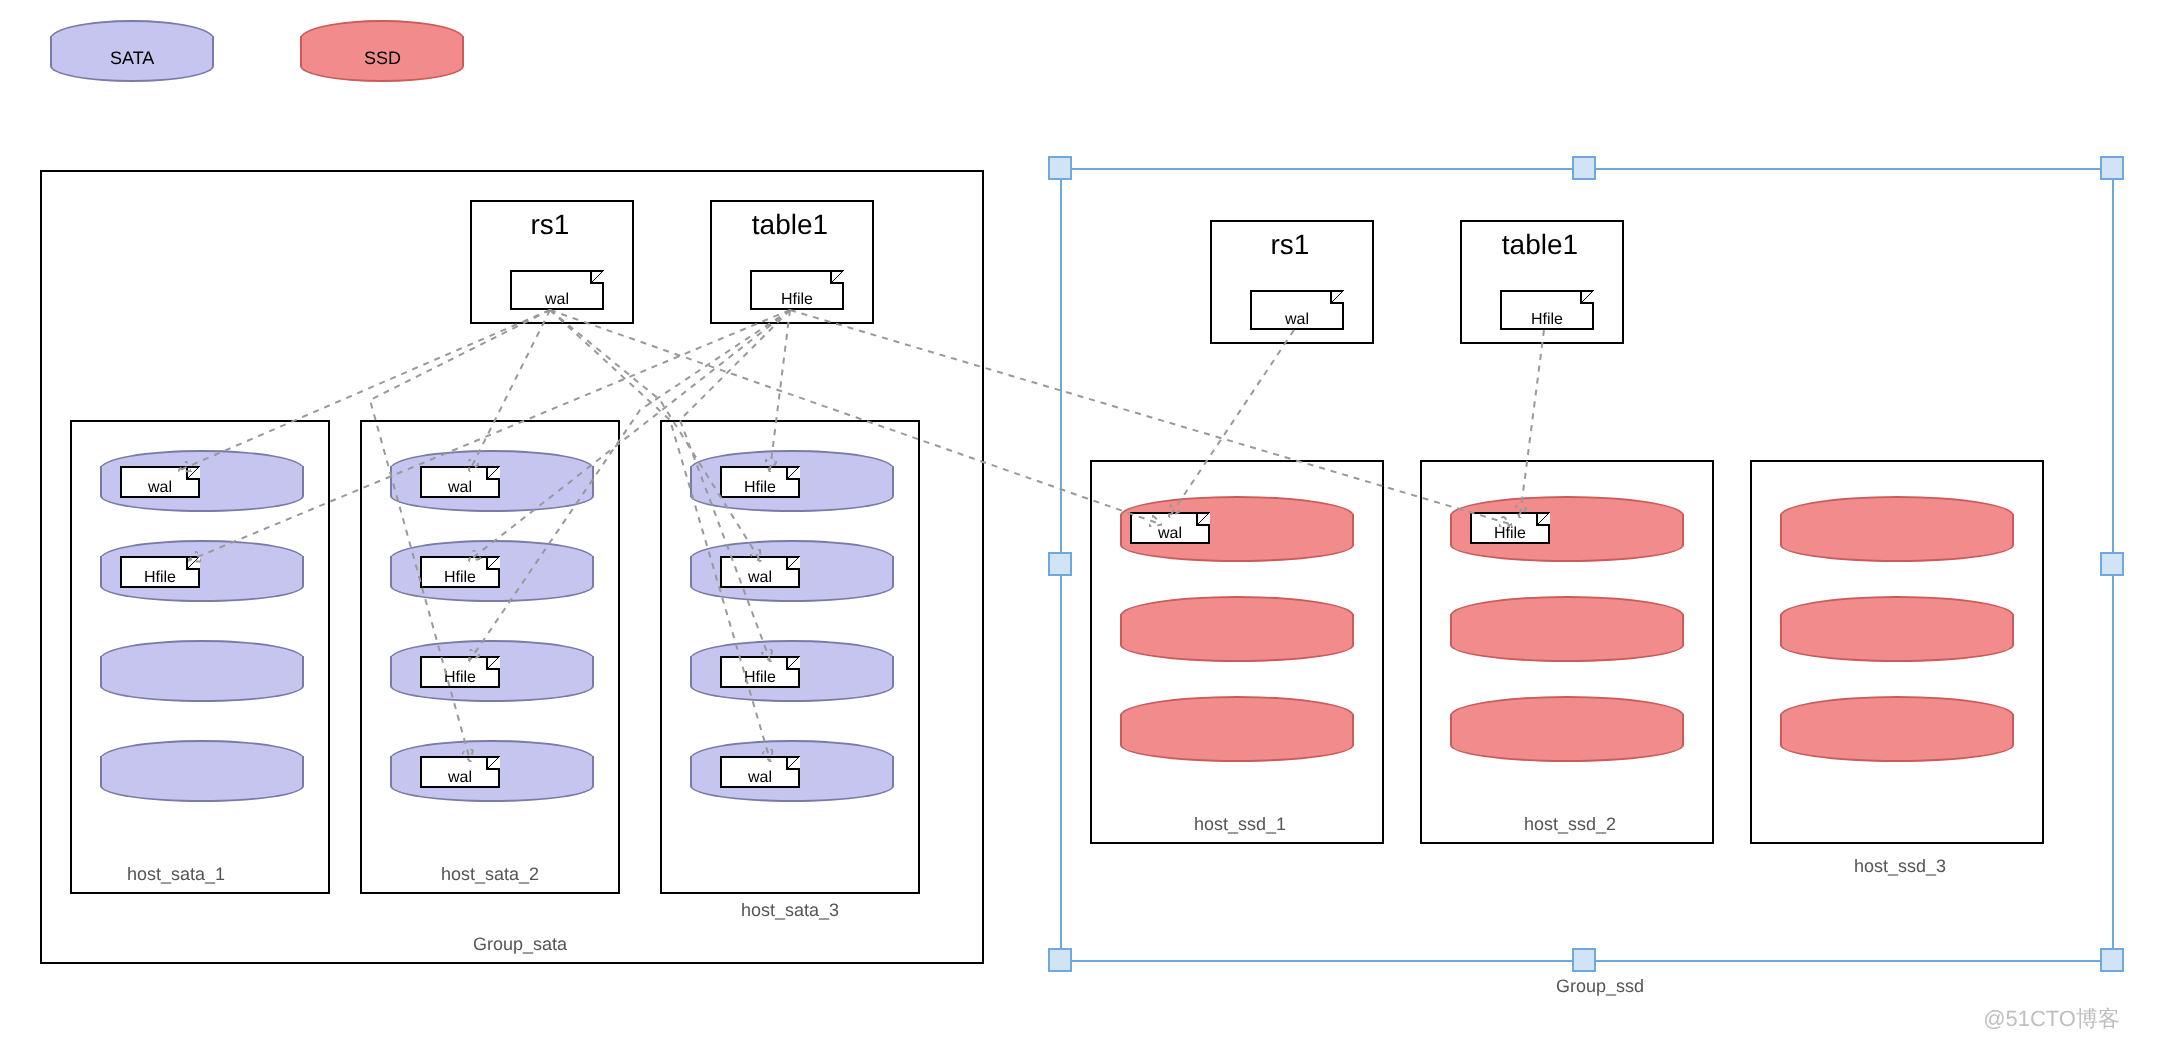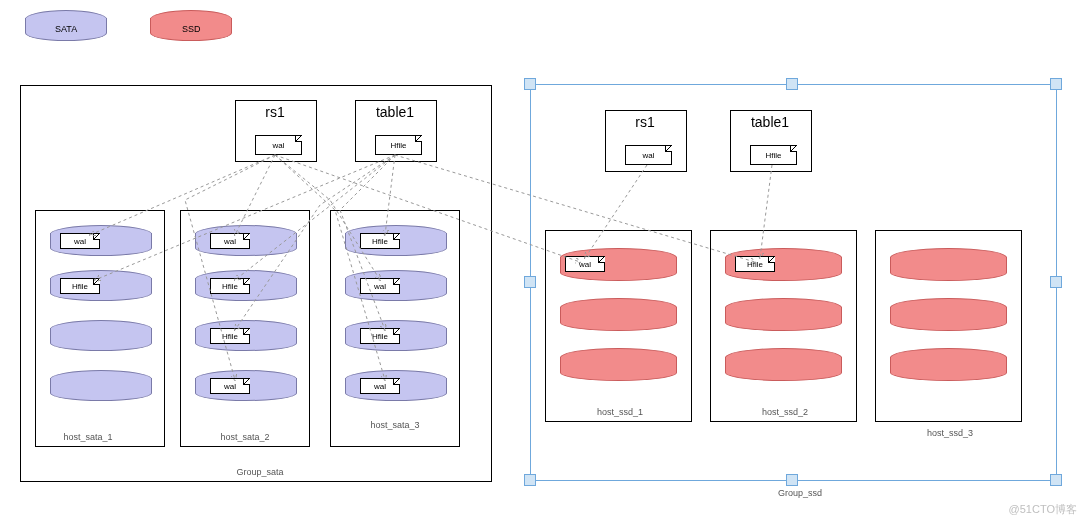--- a/index.html
+++ b/index.html
@@ -6,28 +6,28 @@
   .canvas{position:relative;width:1080px;height:521px;overflow:hidden}
   .box{position:absolute;border:1px solid #000;background:#fff}
   .group-label{position:absolute;font-size:9px;color:#555;text-align:center}
   .cyl{position:absolute}
   .cyl .top{position:absolute;left:0;top:0;width:100%;height:55%;border:1px solid #7a7aa8;border-radius:50%}
   .cyl .body{position:absolute;left:0;top:27%;width:100%;height:73%;border:1px solid #7a7aa8;border-top:none;border-bottom-left-radius:50% 35%;border-bottom-right-radius:50% 35%}
   .cyl.sata .top{background:#c5c5f0}
   .cyl.sata .body{background:#c5c5f0}
   .cyl.ssd .top{background:#f28b8b;border-color:#c95b5b}
   .cyl.ssd .body{background:#f28b8b;border-color:#c95b5b}
-  .note{position:absolute;background:#fff;border:1px solid #000;font-size:8px;display:flex;align-items:center;justify-content:center}
+  .note{position:absolute;background:#fff;border:1px solid #000;font-size:8px;display:flex;align-items:flex-end;justify-content:center}
   .note::after{content:"";position:absolute;top:-1px;right:-1px;width:6px;height:6px;background:linear-gradient(135deg,transparent 49%,#000 50%,#fff 51%);border-left:1px solid #000;border-bottom:1px solid #000}
   .title{position:absolute;font-size:14px;text-align:center;color:#000}
   .legend-label{position:absolute;font-size:9px;color:#000}
   .handle{position:absolute;width:10px;height:10px;background:#d0e4f5;border:1px solid #6fa8dc}
   .svgconn{position:absolute;left:0;top:0;width:1080px;height:521px;pointer-events:none}
   .svgconn line,.svgconn path{stroke:#999;stroke-width:1;stroke-dasharray:3 3;fill:none}
-  .watermark{position:absolute;right:3px;bottom:4px;font-size:11px;color:#bfbfbf}
+  .watermark{position:absolute;right:20px;bottom:4px;font-size:11px;color:#bfbfbf}
 </style>
 </head>
 <body>
 
 <div class="canvas">
 
   <div class="cyl sata" style="left:25px;top:10px;width:80px;height:30px">
       <div class="top"></div>
       <div class="body"></div>
     </div>
@@ -103,21 +103,21 @@
     </div>
   <div class="cyl sata" style="left:195px;top:370px;width:100px;height:30px">
       <div class="top"></div>
       <div class="body"></div>
     </div>
   <div class="note" style="left:210px;top:378px;width:38px;height:14px">
       <span>wal</span>
     </div>
 
   <div class="box" style="left:330px;top:210px;width:128px;height:235px"></div>
-  <div class="group-label" style="left:365px;top:420px;width:60px">host_sata_3</div>
+  <div class="group-label" style="left:365px;top:450px;width:60px">host_sata_3</div>
   <div class="cyl sata" style="left:345px;top:225px;width:100px;height:30px">
       <div class="top"></div>
       <div class="body"></div>
     </div>
   <div class="note" style="left:360px;top:233px;width:38px;height:14px">
       <span>Hfile</span>
     </div>
   <div class="cyl sata" style="left:345px;top:270px;width:100px;height:30px">
       <div class="top"></div>
       <div class="body"></div>

